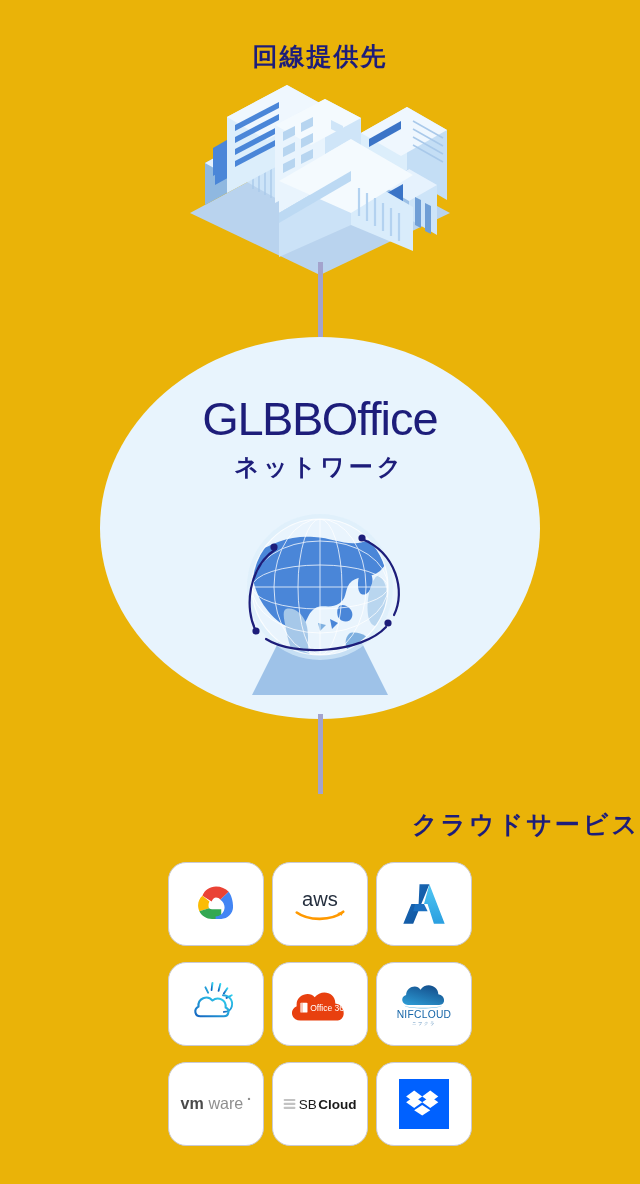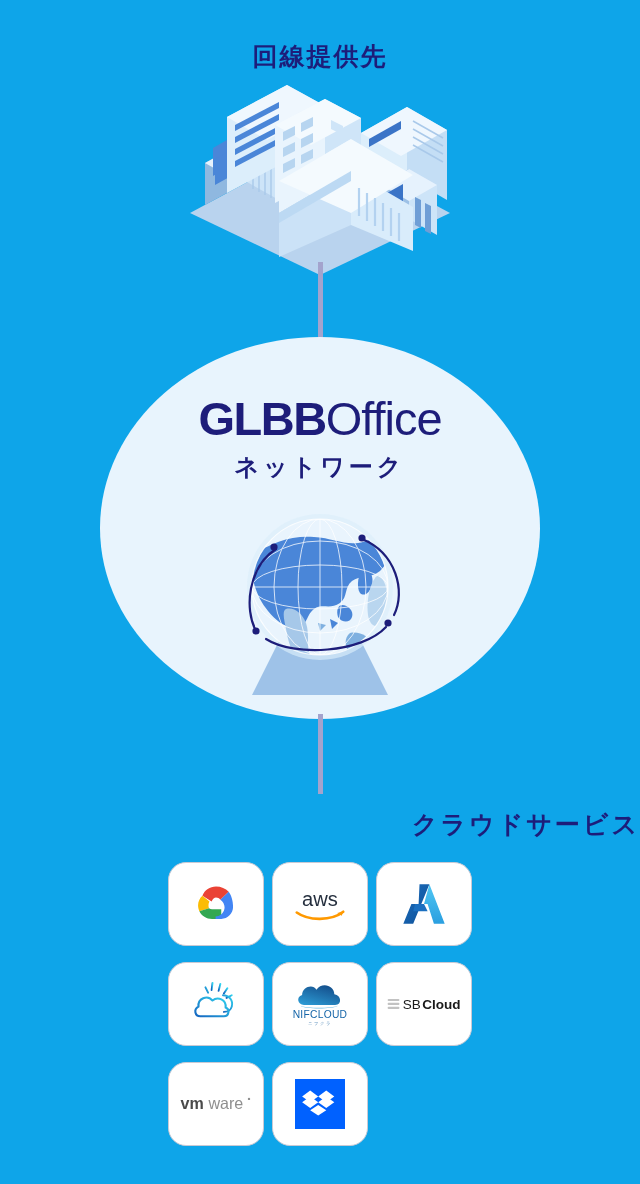--- a/index.html
+++ b/index.html
@@ -3,21 +3,21 @@
 <meta charset="utf-8">
 <style>
   * { box-sizing: border-box; margin: 0; padding: 0; }
   html, body {
     width: 640px;
     height: 1184px;
     background: #ffffff;
     font-family: "Liberation Sans", "DejaVu Sans", sans-serif;
     overflow: hidden;
   }
-  .page { position: relative; width: 640px; height: 1184px; background: #0ea5e9; }
+  .page { position: relative; width: 640px; height: 1184px; background: #eab308; }
 
   
   .section-title {
     position: absolute;
     left: 0; width: 640px;
     text-align: center;
     color: #1d1d7a;
     font-weight: bold;
     letter-spacing: 2px;
   }
@@ -46,21 +46,21 @@
     left: 100px; top: 337px;
     width: 440px; height: 382px;
     border-radius: 50%;
     background: #e8f4fd;
   }
   .brand-wrap {
     position: absolute; left: 0; top: 58px; width: 440px;
     text-align: center; line-height: 1;
   }
   .brand-line1 { font-size: 47px; color: #1d1d7a; letter-spacing: -1px; white-space: nowrap; }
-  .brand-glbb  { font-weight: bold; letter-spacing: -1.5px; }
+  .brand-glbb  { font-weight: normal; letter-spacing: -1.5px; }
   .brand-japan { font-weight: 300; }
   .brand-line2 {
     margin-top: 13px;
     font-size: 24px; font-weight: bold; color: #1d1d7a; letter-spacing: 4px;
   }
   #globe-illustration {
     position: absolute; left: 110px; top: 168px;
     width: 220px; height: 200px;
   }
 
@@ -305,20 +305,31 @@
             <line x1="20" y1="9" x2="23" y2="15"></line>
           </g>
           <path d="M40 18 C47 18 52 24 50 31 C49 35 45 37 41 37" fill="none" stroke="url(#scg)" stroke-width="2.2" stroke-linecap="round"></path>
           <path d="M14 42 C8 42 6 34 12 31 C11 22 22 17 28 24 C34 19 44 23 43 32
                    C48 34 47 42 41 42 Z" fill="none" stroke="url(#scg)" stroke-width="2.4" stroke-linejoin="round"></path>
           <line x1="18" y1="46" x2="38" y2="46" stroke="url(#scg)" stroke-width="2" stroke-linecap="round"></line>
         </svg>
       </span>
     </div>
 
+    <div class="logo-card">
+      <span>
+        <svg viewBox="0 0 76 52" width="68" height="47" xmlns="http://www.w3.org/2000/svg">
+          <path d="M16 44 C6 44 3 32 12 28 C10 16 26 10 32 18 C40 8 56 13 55 25
+                   C66 26 68 42 58 44 Z" fill="#e8400f"></path>
+          <rect x="16" y="24" width="8" height="11" rx="1" fill="#ffffff"></rect>
+          <rect x="16" y="24" width="3" height="11" fill="#e8400f" opacity="0.28"></rect>
+          <text x="27" y="33" font-family="Liberation Sans, sans-serif" font-size="9.5" fill="#ffffff">Office 365</text>
+        </svg>
+      </span>
+    </div>
 
     <div class="logo-card">
       <span>
         <svg viewBox="0 0 76 58" width="68" height="52" xmlns="http://www.w3.org/2000/svg">
           <defs>
             <linearGradient id="nfg" x1="0" y1="1" x2="0.6" y2="0">
               <stop offset="0" stop-color="#2e9fd8"></stop>
                 <stop offset="1" stop-color="#15528f"></stop>
             </linearGradient>
           </defs>
@@ -327,37 +338,37 @@
           <path d="M16 31 C24 34 50 34 58 31 C52 35 22 35 16 31 Z" fill="#2e9fd8" opacity="0.7"></path>
           <text x="38" y="45" text-anchor="middle" font-family="Liberation Sans, sans-serif" font-size="11.5" fill="#1565a8" letter-spacing="0.3">NIFCLOUD</text>
           <text x="38" y="53" text-anchor="middle" font-family="Liberation Sans, sans-serif" font-size="5" fill="#6d9bc2" letter-spacing="1.6">ニフクラ</text>
         </svg>
       </span>
     </div>
 
     <div class="logo-card">
       <span>
         <svg viewBox="0 0 88 26" width="76" height="22" xmlns="http://www.w3.org/2000/svg">
+          <text x="2" y="19" font-family="Liberation Sans, sans-serif" font-size="19" font-weight="bold" fill="#4a4a4a">vm</text>
+          <text x="35" y="19" font-family="Liberation Sans, sans-serif" font-size="19" fill="#8f8f8f">ware</text>
+          <circle cx="83" cy="7" r="1.4" fill="#8f8f8f"></circle>
+        </svg>
+      </span>
+    </div>
+
+    <div class="logo-card">
+      <span>
+        <svg viewBox="0 0 88 26" width="76" height="22" xmlns="http://www.w3.org/2000/svg">
           <g fill="#c2c2c2">
             <rect x="1" y="7" width="14" height="2.6" rx="1.2"></rect>
             <rect x="1" y="11.6" width="14" height="2.6" rx="1.2"></rect>
             <rect x="1" y="16.2" width="14" height="2.6" rx="1.2"></rect>
           </g>
           <text x="19" y="19" font-family="Liberation Sans, sans-serif" font-size="16" fill="#1a1a1a">SB</text>
           <text x="42" y="19" font-family="Liberation Sans, sans-serif" font-size="16" font-weight="bold" fill="#1a1a1a">Cloud</text>
-        </svg>
-      </span>
-    </div>
-
-    <div class="logo-card">
-      <span>
-        <svg viewBox="0 0 88 26" width="76" height="22" xmlns="http://www.w3.org/2000/svg">
-          <text x="2" y="19" font-family="Liberation Sans, sans-serif" font-size="19" font-weight="bold" fill="#4a4a4a">vm</text>
-          <text x="35" y="19" font-family="Liberation Sans, sans-serif" font-size="19" fill="#8f8f8f">ware</text>
-          <circle cx="83" cy="7" r="1.4" fill="#8f8f8f"></circle>
         </svg>
       </span>
     </div>
 
     <div class="logo-card">
       <span>
         <svg viewBox="0 0 56 56" width="50" height="50" xmlns="http://www.w3.org/2000/svg">
           <rect x="0" y="0" width="56" height="56" fill="#0061ff"></rect>
           <g fill="#ffffff">
             <polygon points="17,13 8,19.5 17,26 26,19.5"></polygon>

